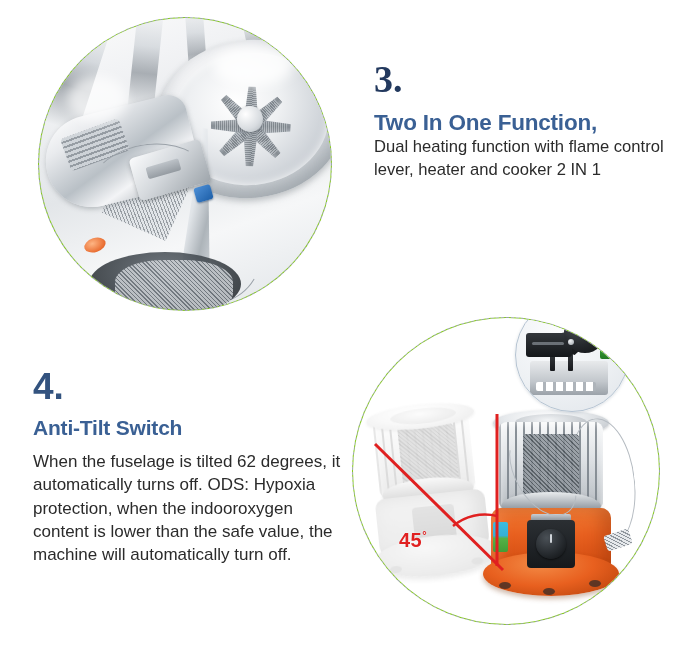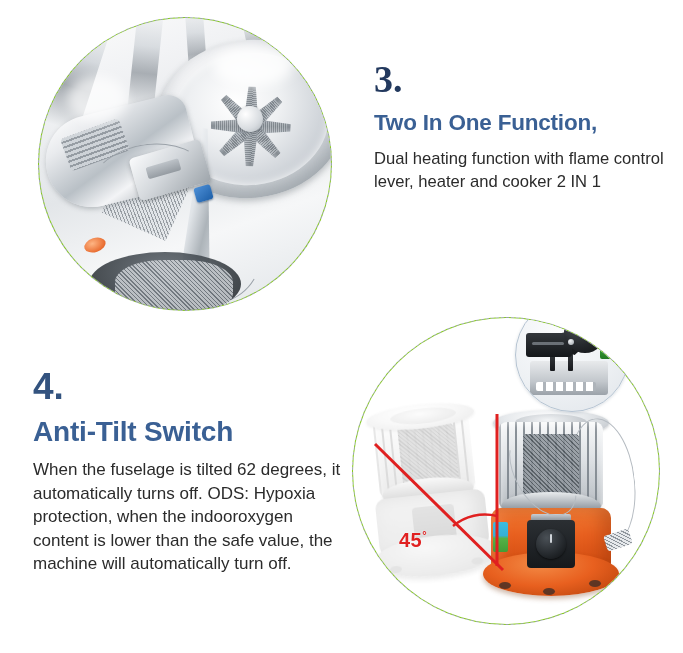--- a/index.html
+++ b/index.html
@@ -114,26 +114,26 @@
   }
   .num-sans{
     font-family:"Liberation Sans","DejaVu Sans",sans-serif;
     font-weight:700;font-size:37px;line-height:1;color:#33537f;
   }
   .feat-head{
     color:#3a6094;font-weight:700;font-size:22.5px;line-height:1.22;
     letter-spacing:-.2px;margin-top:11px;
   }
   .feat-body{
-    color:#2b2b2b;font-size:16.6px;line-height:1.33;margin-top:12px;
+    color:#2b2b2b;font-size:16.6px;line-height:1.33;
   }
 
   
   #sec4{position:absolute;left:33px;top:368px;width:320px;}
-  #sec4 .feat-head{font-size:28px;margin-top:10px;}
+  #sec4 .feat-head{font-size:21px;margin-top:10px;}
   #sec4 .feat-body{font-size:17px;line-height:1.38;margin-top:9px;}
 
   
   #tilt-photo{left:352px;top:317px;width:306px;height:306px;}
   .tilt-scene{position:absolute;inset:0;background:#ffffff;}
 
   
   .ghost{
     position:absolute;left:18px;top:76px;width:118px;height:176px;
     opacity:.30;filter:grayscale(1) blur(.3px);

